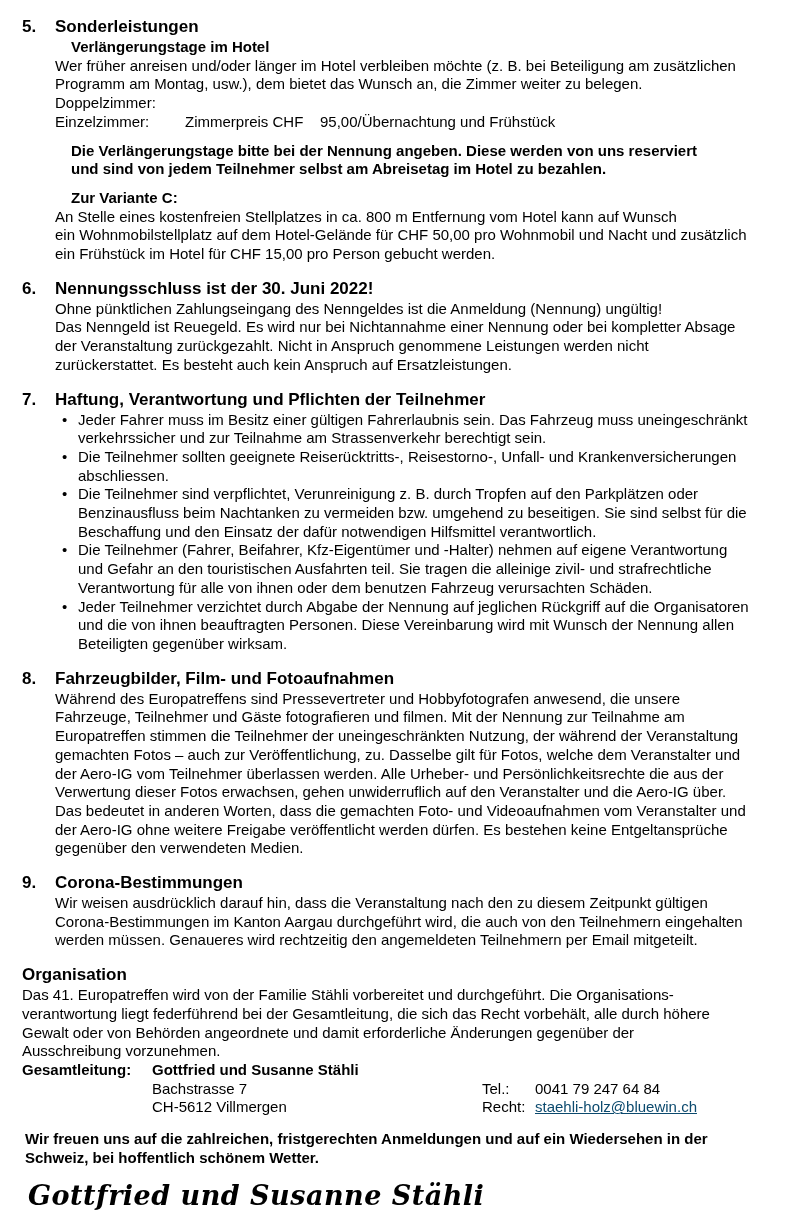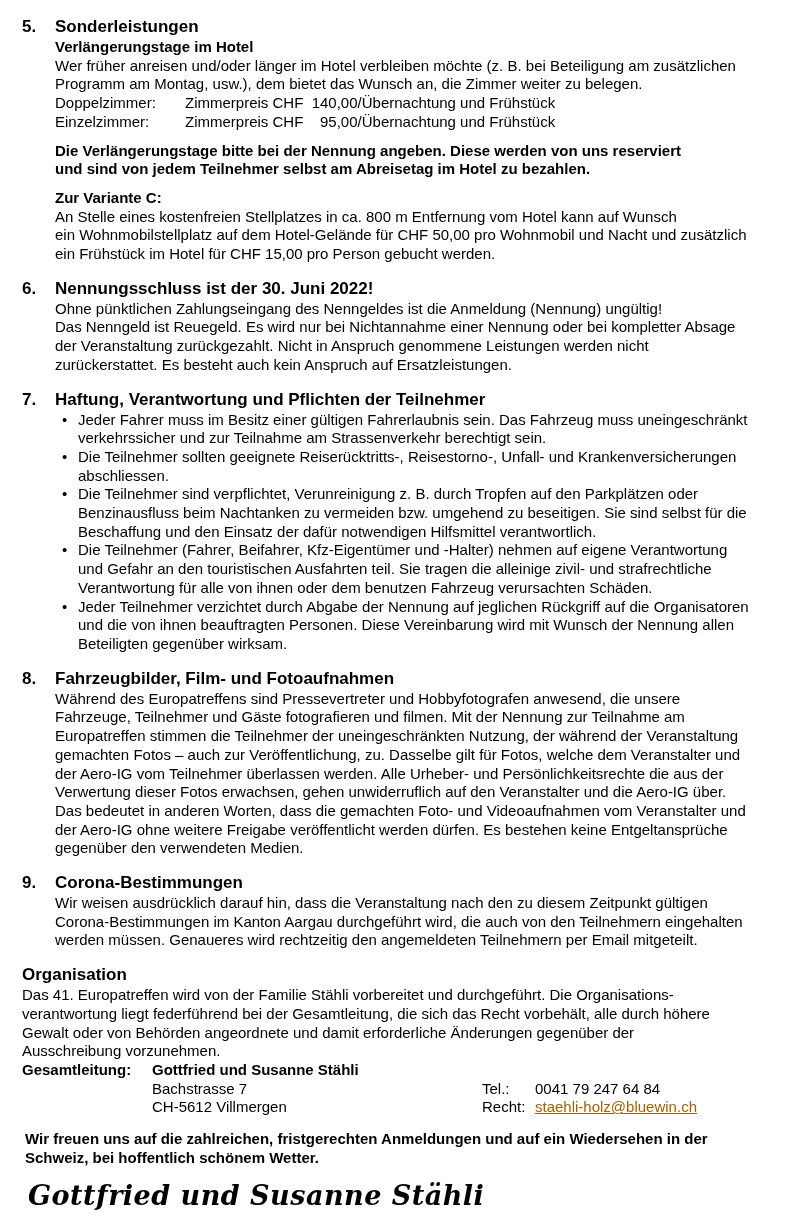--- a/index.html
+++ b/index.html
@@ -11,38 +11,38 @@
   }
   .page { width: 800px; height: 1218px; box-sizing: border-box; padding: 16px 12px 0 22px; overflow: hidden; }
 
   .sec { display: flex; margin-top: 14px; }
   .sec:first-child { margin-top: 0; }
   .sec-num { flex: none; width: 33px; font-size: 17px; font-weight: bold; line-height: 21px; }
   .sec-body { flex: 1; min-width: 0; }
   .sec-title { font-size: 17px; font-weight: bold; line-height: 21px; margin-bottom: 1px; }
 
   .para { font-size: 15px; line-height: 18.7px; white-space: pre; }
-  .bold { font-weight: bold; }
+  .bold { font-weight: bold; margin-left: 16px; }
   .gap-s { height: 10px; }
 
   .price-row { display: flex; font-size: 15px; line-height: 18.7px; align-items: flex-end; }
   .price-label { flex: none; width: 130px; }
   .price-value { white-space: pre; }
 
   .bullets { margin-top: 1px; }
   .bullet { display: flex; padding-left: 7px; font-size: 15px; line-height: 18.7px; }
   .bullet .dot { flex: none; width: 16px; }
   .bullet .btext { white-space: pre; }
 
   .contact-row { display: flex; font-size: 15px; line-height: 18.7px; }
   .c-label { flex: none; width: 130px; font-weight: bold; }
   .c-name { font-weight: bold; }
   .c-addr { flex: none; width: 330px; }
   .c-contact-label { flex: none; width: 53px; }
-  .mail-link { color: #a16207; text-decoration: underline; cursor: pointer; }
+  .mail-link { color: #0c4a6e; text-decoration: underline; cursor: pointer; }
 
   .closing { margin-top: 12px; margin-left: 3px; font-size: 15px; line-height: 19.2px; font-weight: bold; white-space: pre; }
   .signature {
     margin-top: 12px; margin-left: 6px;
     font-family: cursive, "DejaVu Serif", serif;
     font-style: italic; font-weight: 600;
     font-size: 27px; line-height: 34px; letter-spacing: 0.5px;
   }
 </style>
 </head>
@@ -52,21 +52,20 @@
 
   <section class="sec">
     <div class="sec-num">5.</div>
     <div class="sec-body">
       <div class="sec-title">Sonderleistungen</div>
       <div class="para bold">Verlängerungstage im Hotel</div>
       <div class="para">Wer früher anreisen und/oder länger im Hotel verbleiben möchte (z. B. bei Beteiligung am zusätzlichen
 Programm am Montag, usw.), dem bietet das Wunsch an, die Zimmer weiter zu belegen.</div>
       <div class="price-row">
         <span class="price-label">Doppelzimmer:</span>
-        <span class="price-value">Zimmerpreis CHF  140,00/Übernachtung und Frühstück</span>
       </div>
       <div class="price-row">
         <span class="price-label">Einzelzimmer:</span>
         <span class="price-value">Zimmerpreis CHF    95,00/Übernachtung und Frühstück</span>
       </div>
       <div class="gap-s"></div>
       <div class="para bold">Die Verlängerungstage bitte bei der Nennung angeben. Diese werden von uns reserviert
 und sind von jedem Teilnehmer selbst am Abreisetag im Hotel zu bezahlen.</div>
       <div class="gap-s"></div>
       <div class="para bold">Zur Variante C:</div>

